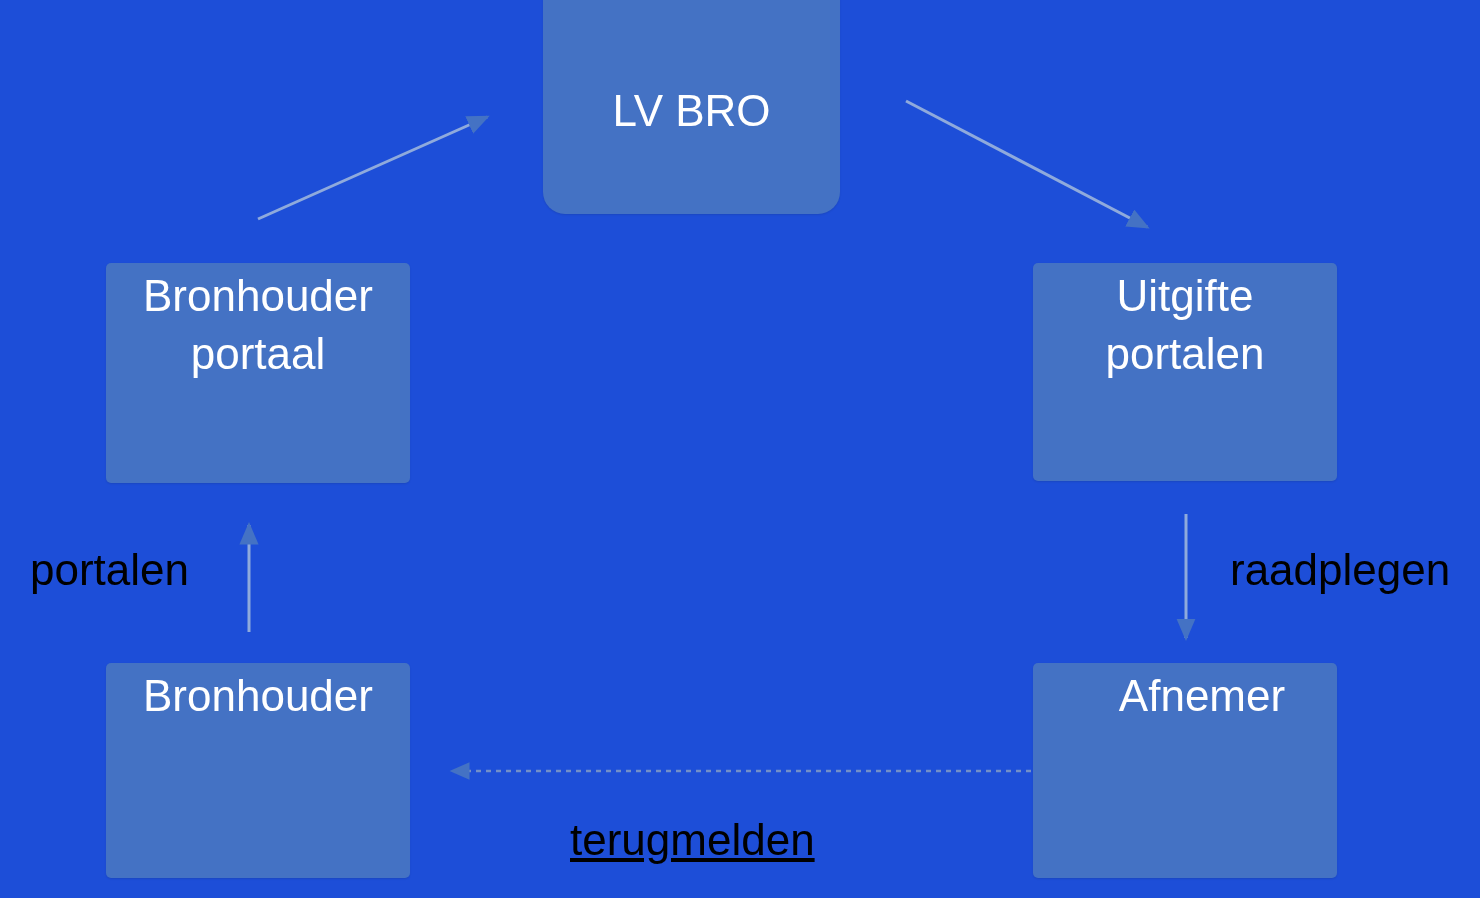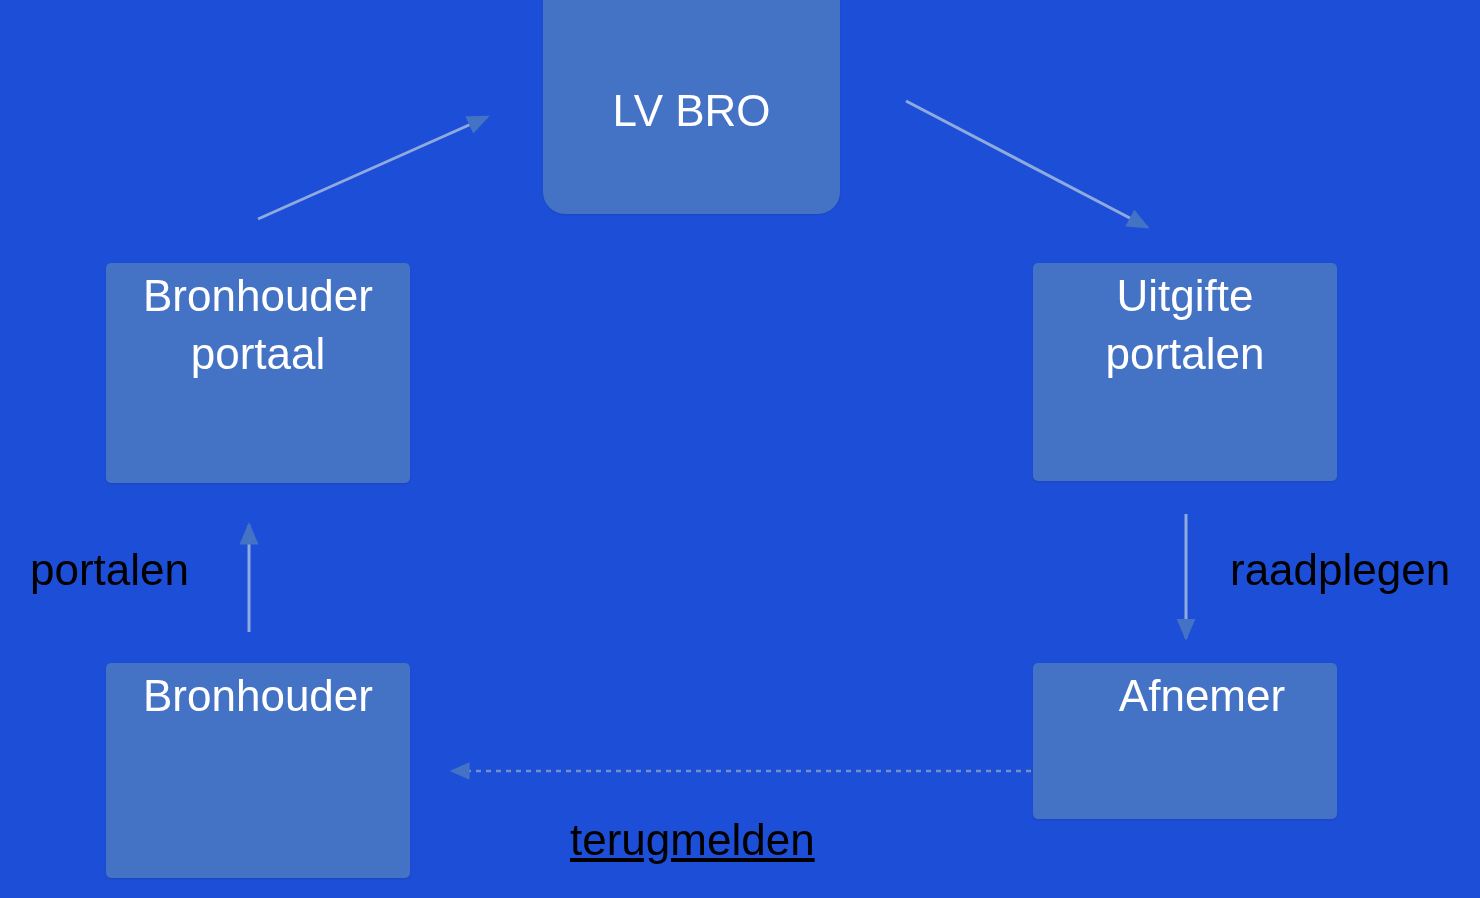--- a/index.html
+++ b/index.html
@@ -69,21 +69,21 @@
   #bronhouder {
     left: 106px;
     top: 663px;
     width: 304px;
     height: 215px;
   }
   #afnemer {
     left: 1033px;
     top: 663px;
     width: 304px;
-    height: 156px;
+    height: 215px;
     padding-left: 44px;
   }
   #label-leveren {
     left: 30px;
     top: 548px;
   }
   #label-raadplegen {
     left: 1222px;
     top: 548px;
     margin-left: 8px;

